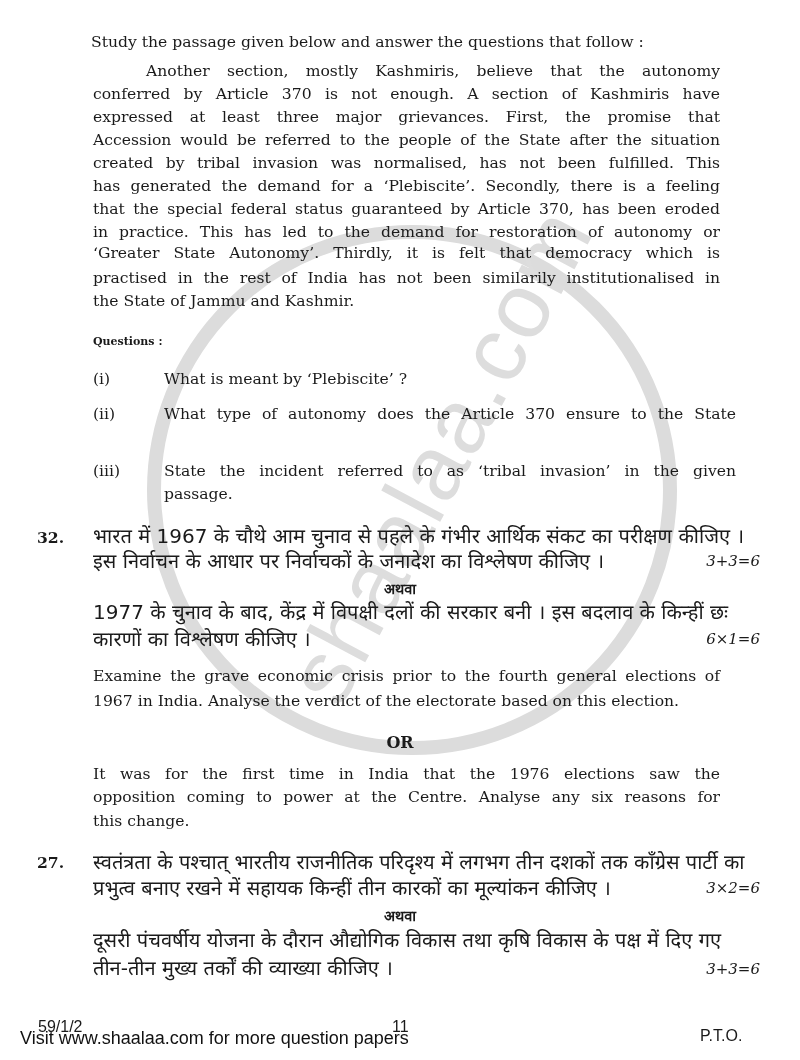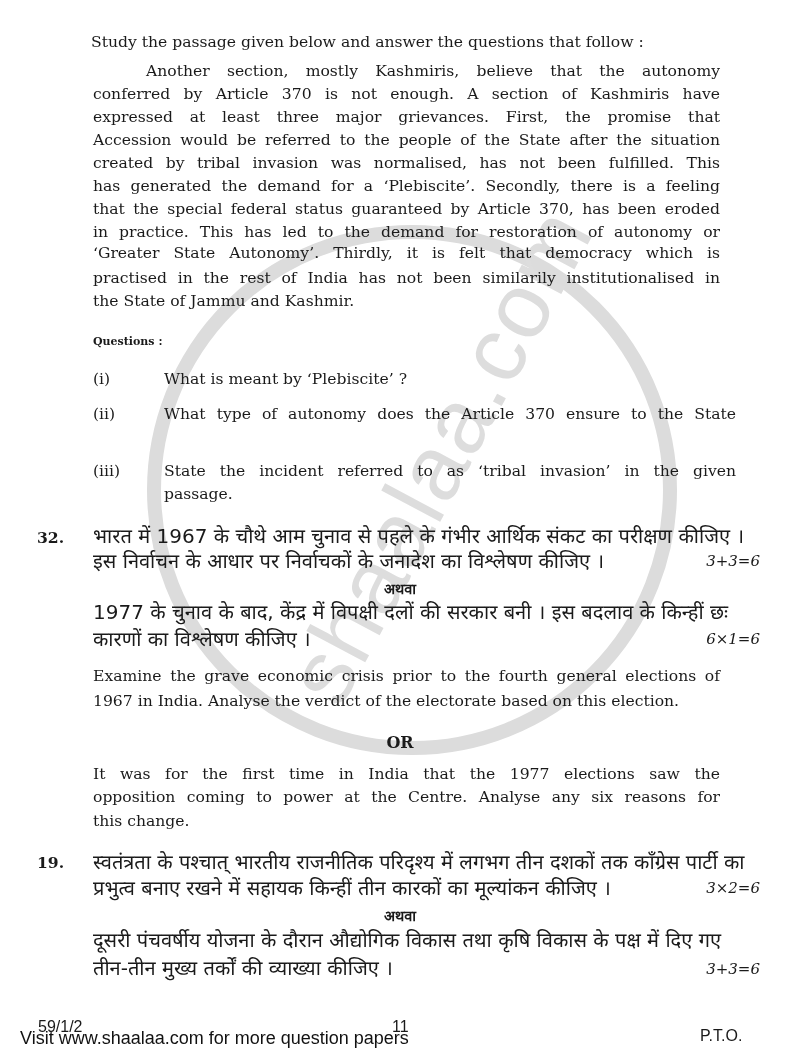--- a/index.html
+++ b/index.html
@@ -202,25 +202,25 @@
     <div class="hindi" style="top:549px;">इस निर्वाचन के आधार पर निर्वाचकों के जनादेश का विश्लेषण कीजिए ।</div>
     <div class="marks" style="top:552px;">3+3=6</div>
     <div class="or-hindi" style="top:578px;">अथवा</div>
     <div class="hindi" style="top:600px;">1977 के चुनाव के बाद, केंद्र में विपक्षी दलों की सरकार बनी । इस बदलाव के किन्हीं छः</div>
     <div class="hindi" style="top:627px;">कारणों का विश्लेषण कीजिए ।</div>
     <div class="marks" style="top:630px;">6×1=6</div>
 
     <div class="line justify" style="top:665px;">Examine the grave economic crisis prior to the fourth general elections of</div>
     <div class="line" style="top:690px;">1967 in India. Analyse the verdict of the electorate based on this election.</div>
     <div class="or-en" style="top:733px;">OR</div>
-    <div class="line justify" style="top:763px;">It was for the first time in India that the 1977 elections saw the</div>
+    <div class="line justify" style="top:763px;">It was for the first time in India that the 1976 elections saw the</div>
     <div class="line justify" style="top:786px;">opposition coming to power at the Centre. Analyse any six reasons for</div>
     <div class="line" style="top:810px;">this change.</div>
 
-    <div class="qnum" style="top:853px;">19.</div>
+    <div class="qnum" style="top:853px;">27.</div>
     <div class="hindi" style="top:850px;">स्वतंत्रता के पश्चात् भारतीय राजनीतिक परिदृश्य में लगभग तीन दशकों तक काँग्रेस पार्टी का</div>
     <div class="hindi" style="top:876px;">प्रभुत्व बनाए रखने में सहायक किन्हीं तीन कारकों का मूल्यांकन कीजिए ।</div>
     <div class="marks" style="top:879px;">3×2=6</div>
     <div class="or-hindi" style="top:905px;">अथवा</div>
     <div class="hindi" style="top:928px;">दूसरी पंचवर्षीय योजना के दौरान औद्योगिक विकास तथा कृषि विकास के पक्ष में दिए गए</div>
     <div class="hindi" style="top:956px;">तीन-तीन मुख्य तर्कों की व्याख्या कीजिए ।</div>
     <div class="marks" style="top:960px;">3+3=6</div>
 
     <div class="footer-code">59/1/2</div>
     <div class="footer-page">11</div>

